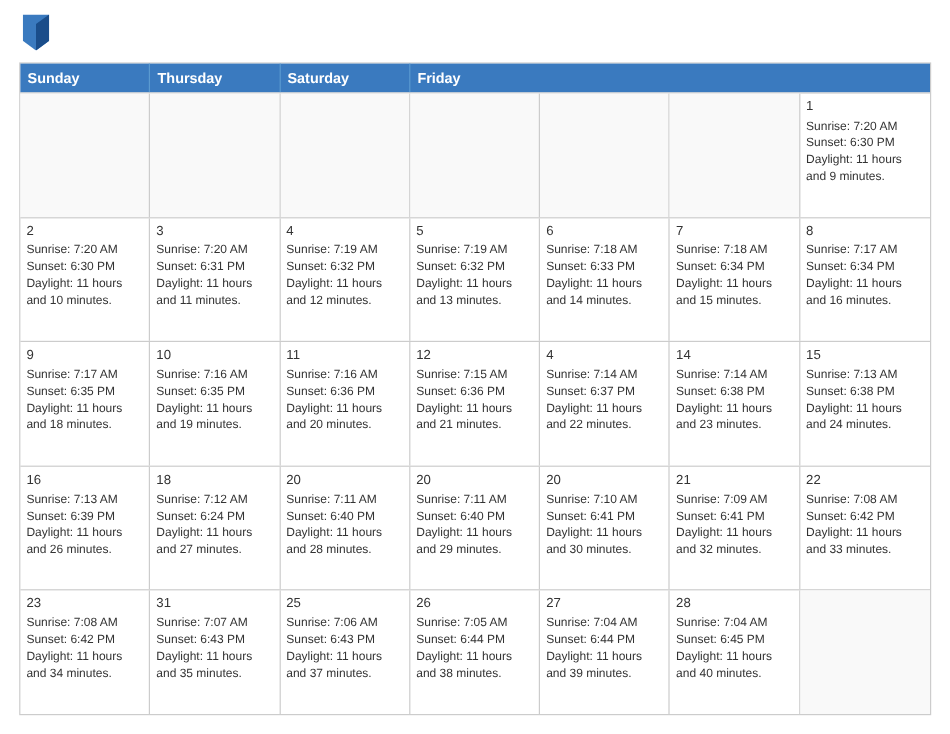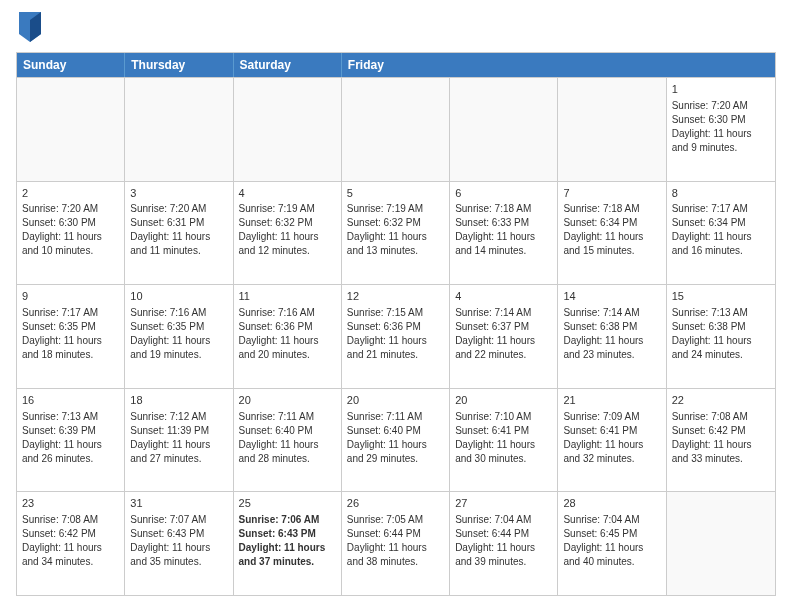--- a/index.html
+++ b/index.html
@@ -202,21 +202,21 @@
 Sunset: 6:38 PM
 Daylight: 11 hours
 and 24 minutes.</span></div>
         </div>
         <div class="cal-row">
           <div class="cal-cell"><span class="cell-date">16</span><span class="cell-info" style="white-space: pre-line;">Sunrise: 7:13 AM
 Sunset: 6:39 PM
 Daylight: 11 hours
 and 26 minutes.</span></div>
           <div class="cal-cell"><span class="cell-date">18</span><span class="cell-info" style="white-space: pre-line;">Sunrise: 7:12 AM
-Sunset: 11:39 PM
+Sunset: 6:24 PM
 Daylight: 11 hours
 and 27 minutes.</span></div>
           <div class="cal-cell"><span class="cell-date">20</span><span class="cell-info" style="white-space: pre-line;">Sunrise: 7:11 AM
 Sunset: 6:40 PM
 Daylight: 11 hours
 and 28 minutes.</span></div>
           <div class="cal-cell"><span class="cell-date">20</span><span class="cell-info" style="white-space: pre-line;">Sunrise: 7:11 AM
 Sunset: 6:40 PM
 Daylight: 11 hours
 and 29 minutes.</span></div>
@@ -235,21 +235,21 @@
         </div>
         <div class="cal-row">
           <div class="cal-cell"><span class="cell-date">23</span><span class="cell-info" style="white-space: pre-line;">Sunrise: 7:08 AM
 Sunset: 6:42 PM
 Daylight: 11 hours
 and 34 minutes.</span></div>
           <div class="cal-cell"><span class="cell-date">31</span><span class="cell-info" style="white-space: pre-line;">Sunrise: 7:07 AM
 Sunset: 6:43 PM
 Daylight: 11 hours
 and 35 minutes.</span></div>
-          <div class="cal-cell"><span class="cell-date">25</span><span class="cell-info" style="white-space: pre-line; font-weight: bold;">Sunrise: 7:06 AM
+          <div class="cal-cell"><span class="cell-date">25</span><span class="cell-info" style="white-space: pre-line;">Sunrise: 7:06 AM
 Sunset: 6:43 PM
 Daylight: 11 hours
 and 37 minutes.</span></div>
           <div class="cal-cell"><span class="cell-date">26</span><span class="cell-info" style="white-space: pre-line;">Sunrise: 7:05 AM
 Sunset: 6:44 PM
 Daylight: 11 hours
 and 38 minutes.</span></div>
           <div class="cal-cell"><span class="cell-date">27</span><span class="cell-info" style="white-space: pre-line;">Sunrise: 7:04 AM
 Sunset: 6:44 PM
 Daylight: 11 hours

